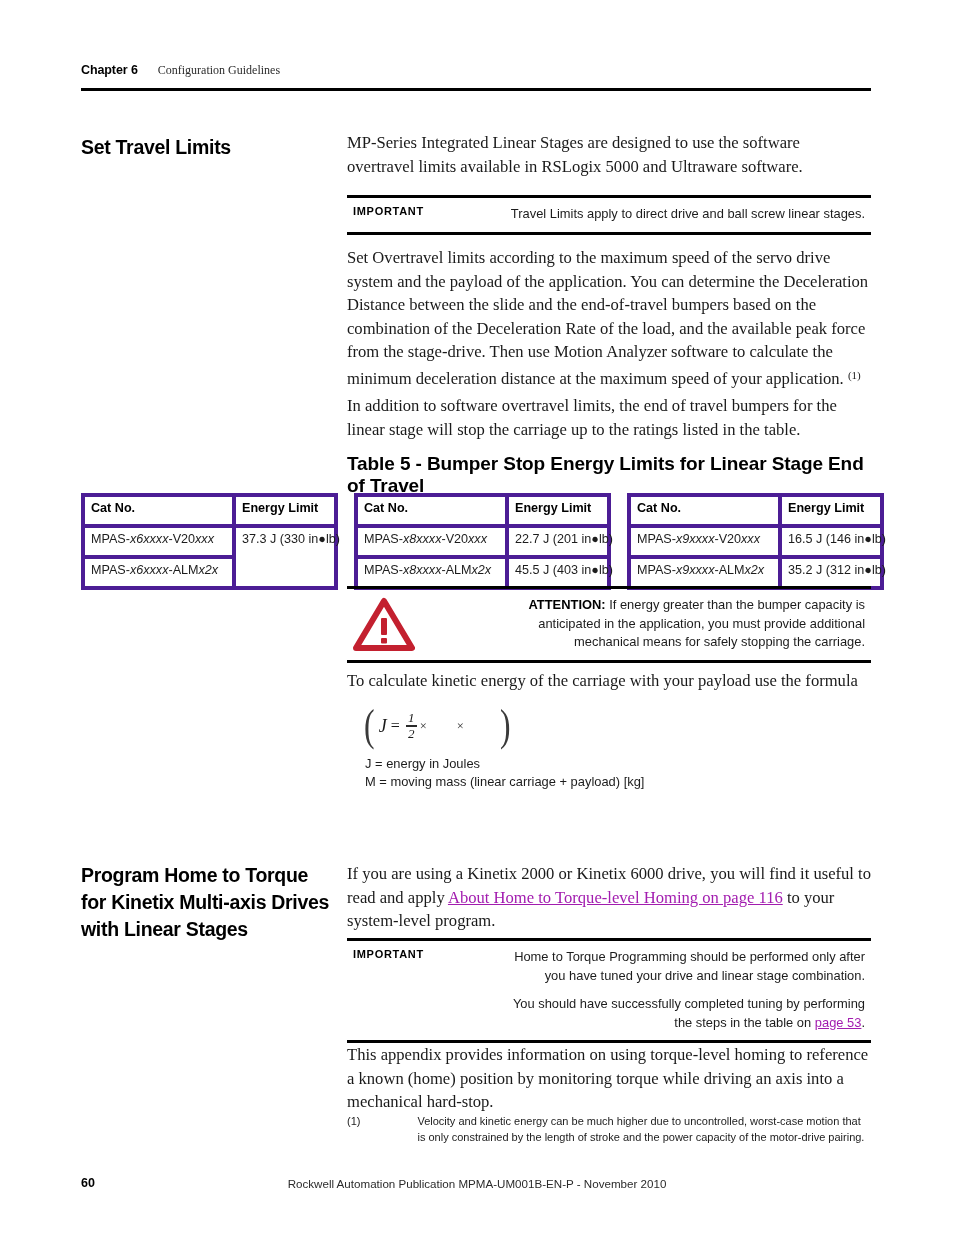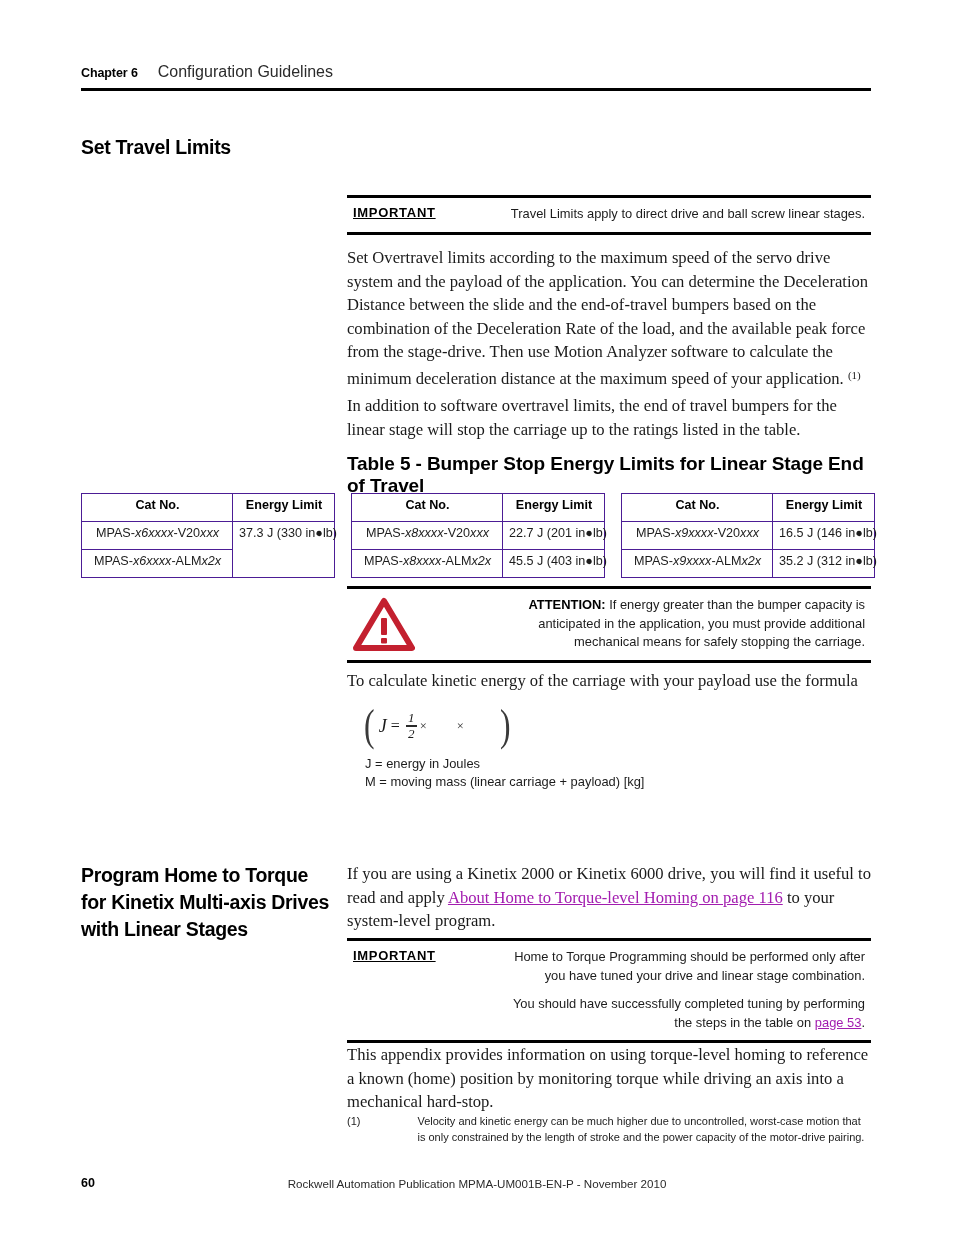--- a/index.html
+++ b/index.html
@@ -34,23 +34,23 @@
     gap: 20px;
   }
   .rh-chapter {
     font-family: "Liberation Sans", sans-serif;
     font-weight: bold;
     font-size: 12.5px;
     letter-spacing: -0.1px;
     color: #000;
   }
   .rh-title {
-    font-family: Liberation Sans, sans-serif;
+    font-family: Liberation Serif, serif;
     font-weight: normal;
-    font-size: 16px;
+    font-size: 12px;
     color: #2b2b2b;
   }
   .rh-rule {
     position: absolute;
     left: 81px;
     top: 88px;
     width: 790px;
     height: 3px;
     background: #000;
   }
@@ -97,24 +97,23 @@
     border-bottom: 3px solid #000;
     box-sizing: border-box;
     display: flex;
     align-items: flex-start;
   }
   .notice-label {
     flex: 0 0 144px;
     padding: 7px 0 7px 6px;
     font-family: "Liberation Sans", sans-serif;
     font-weight: bold;
-    font-size: 13px;
+    font-size: 11px;
     letter-spacing: 0.7px;
     color: #000;
-    text-decoration: underline;
   }
   .notice-body {
     flex: 1 1 auto;
     padding: 7px 6px 8px 0;
     font-family: "Liberation Sans", sans-serif;
     font-size: 12.9px;
     line-height: 18.5px;
     color: #1c1c1c;
     text-align: right;
   }
@@ -150,23 +149,23 @@
     display: flex;
     gap: 16px;
   }
   table.cat {
     border-collapse: collapse;
     table-layout: fixed;
     width: 253px;
     font-family: "Liberation Sans", sans-serif;
   }
   table.cat th, table.cat td {
-    border: 1px solid #4c1d95;
+    border: 4px solid #4c1d95;
     padding: 4px 5px 4px 6px;
-    text-align: center;
+    text-align: left;
     vertical-align: top;
     height: 19px;
   }
   table.cat th {
     font-weight: bold;
     font-size: 12.6px;
     color: #000;
   }
   table.cat td {
     font-weight: normal;
@@ -282,20 +281,21 @@
 <div class="page">
 
   <div class="rh">
     <span class="rh-chapter">Chapter 6</span>
     <span class="rh-title">Configuration Guidelines</span>
   </div>
   <div class="rh-rule"></div>
 
   <div class="sec-head" style="top:134px;">Set Travel Limits</div>
 
+  <div class="body-col bodytext" style="top:131px;">MP-Series Integrated Linear Stages are designed to use the software overtravel limits available in RSLogix 5000 and Ultraware software.</div>
 
   <div class="notice" style="top:195px;">
     <div class="notice-label">IMPORTANT</div>
     <div class="notice-body">
       <p>Travel Limits apply to direct drive and ball screw linear stages.</p>
     </div>
   </div>
 
   <div class="body-col bodytext" style="top:246px;">
     <span>Set Overtravel limits according to the maximum speed of the servo drive system and the payload of the application. You can determine the Deceleration Distance between the slide and the end-of-travel bumpers based on the combination of the Deceleration Rate of the load, and the available peak force from the stage-drive. Then use Motion Analyzer software to calculate the minimum deceleration distance at the maximum speed of your application.</span>

